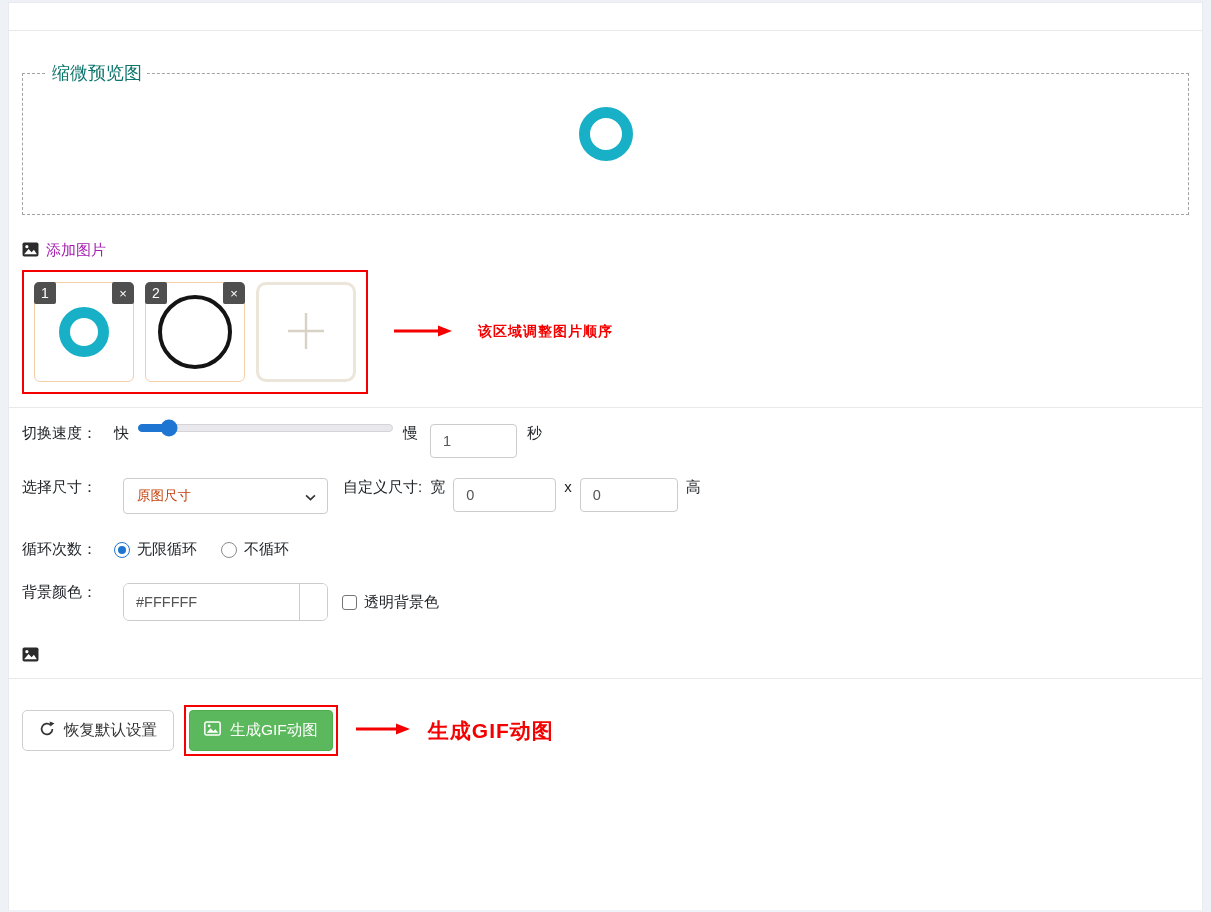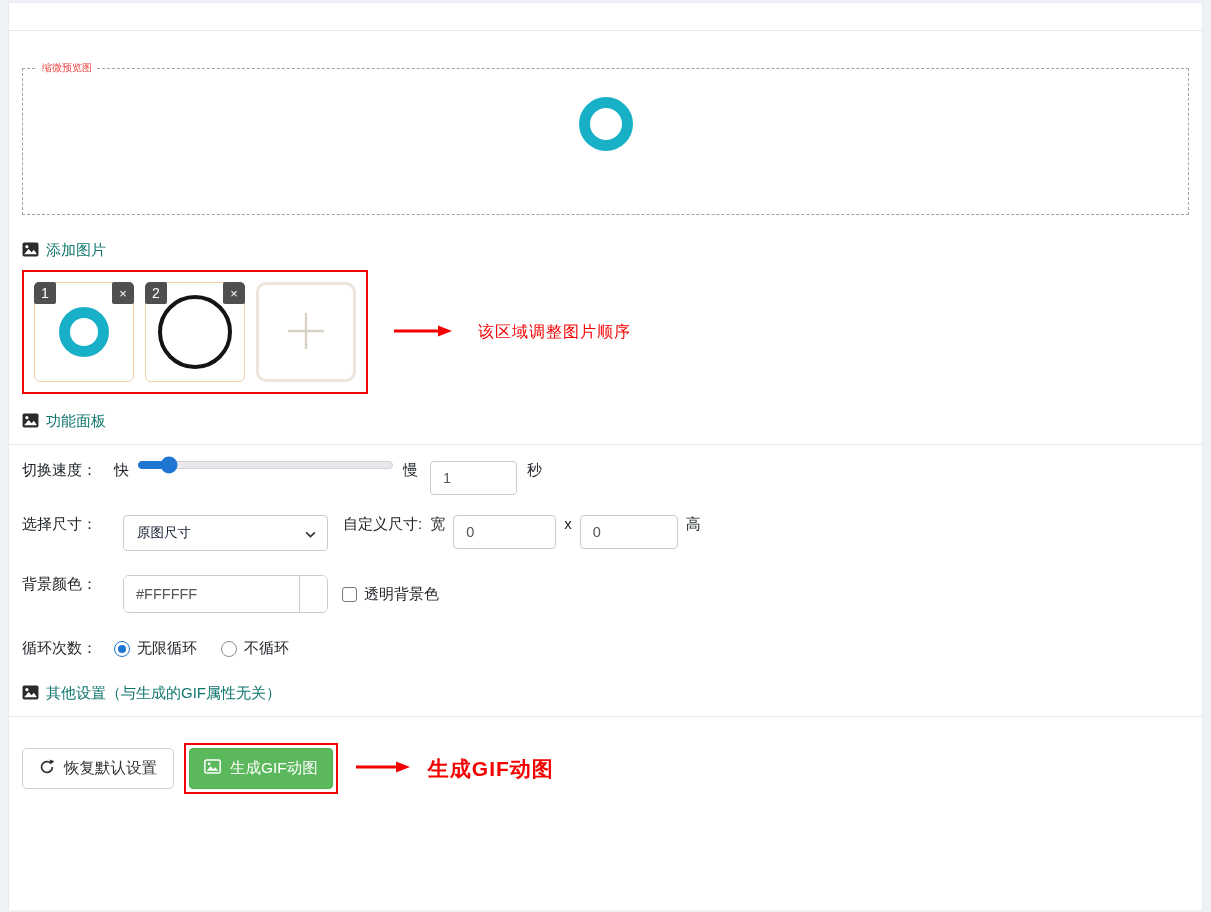--- a/index.html
+++ b/index.html
@@ -31,30 +31,30 @@
   hr.div{border:none;border-top:1px solid #e9e9e9;margin:13px -13px 0 -13px}
 
   
   fieldset.preview{
     margin-top:30px;
     border:1px dashed #a3a3a3;
     height:154px;
     padding:0 10px;
   }
   fieldset.preview legend{
-    font-size:10px;color:#ef4444;padding:0 5px;margin-left:4px;
+    font-size:18px;color:#0f766e;padding:0 5px;margin-left:14px;
   }
   .preview-ring{
     width:54px;height:54px;border:11px solid var(--preview-ring);
     border-radius:50%;margin:22px auto 0 auto;
   }
 
   
   .addrow{display:flex;align-items:center;justify-content:space-between;margin-top:26px}
-  .sec-label{display:flex;align-items:center;gap:7px;font-size:15px;color:#0f766e}
+  .sec-label{display:flex;align-items:center;gap:7px;font-size:15px;color:#a21caf}
   .btn{
     display:inline-flex;align-items:center;gap:7px;
     background:#fff;border:1px solid #cfcfcf;border-radius:4px;
     font-size:14.5px;color:#333;cursor:pointer;
     padding:0 13px;height:33px;
     font-family:inherit;
   }
 
   
   .order-row{display:flex;align-items:center;margin-top:10px;gap:24px}
@@ -78,21 +78,21 @@
     background:#4f4f4f;color:#fff;font-size:13px;
     display:flex;align-items:center;justify-content:center;
     border-radius:2px 5px 2px 2px;cursor:pointer;
   }
   .ring1{width:50px;height:50px;border:11px solid var(--preview-ring);border-radius:50%}
   .ring2{width:74px;height:74px;border:4px solid var(--thumb-ring-2);border-radius:50%}
   .add-card{
     width:100px;height:100px;border:3px solid #ece5da;border-radius:10px;
     display:flex;align-items:center;justify-content:center;background:#fff;cursor:pointer;
   }
-  .annot{color:var(--annotation-red);font-size:16px;font-weight:400;letter-spacing:1px}
+  .annot{color:var(--annotation-red);font-size:14px;font-weight:700;letter-spacing:1px}
 
   
   .section-h{margin-top:18px}
   .form-row{display:flex;margin-top:22px;font-size:15px}
   .row-label{width:92px;flex-shrink:0}
 
   
   .slider{position:relative;width:255px;height:8px;margin:0 10px 0 9px;
     background:#e9e9ed;border:1px solid #d3d3d8;border-radius:5px;cursor:pointer}
   .slider-fill{position:absolute;left:-1px;top:-1px;height:8px;width:13%;
@@ -105,21 +105,21 @@
     font-size:14.5px;color:#555;padding:0 12px;outline:none;
     font-family:inherit;
   }
   .w86{width:87px}.w100{width:103px}.w98{width:98px}
   .ml12{margin-left:12px}.ml8{margin-left:8px}.ml10{margin-left:10px}.ml16{margin-left:15px}
 
   
   .select{
     width:205px;height:36px;border:1px solid #ccc;border-radius:4px;background:#fff;
     display:flex;align-items:center;justify-content:space-between;
-    padding:0 11px 0 13px;font-size:13.5px;color:#0f172a;cursor:pointer;margin-left:9px;
+    padding:0 11px 0 13px;font-size:13.5px;color:#c2410c;cursor:pointer;margin-left:9px;
   }
 
   
   .radio-opt{display:flex;align-items:center;gap:7px;cursor:pointer;margin-right:24px}
   .radio{width:16px;height:16px;border:1px solid #8c8c8c;border-radius:50%;background:#fff;
     display:flex;align-items:center;justify-content:center;flex-shrink:0}
   .radio.checked{border-color:var(--accent-blue)}
   .radio.checked::after{content:"";width:8px;height:8px;border-radius:50%;background:var(--accent-blue)}
   .checkbox{width:15px;height:15px;border:1px solid #767676;border-radius:3px;background:#fff;
     flex-shrink:0;cursor:pointer}
@@ -191,30 +191,20 @@
     </div>
     <span>
       <svg width="62" height="16" viewBox="0 0 62 16">
           <path d="M2 8h46" stroke="#f40000" stroke-width="3"></path>
           <path d="M46 2.5 60 8 46 13.5z" fill="#f40000"></path>
         </svg>
     </span>
     <span class="annot">该区域调整图片顺序</span>
   </div>
 
-  <div class="sec-label section-h">
-    <span>
-      <svg width="17" height="15" viewBox="0 0 16 14">
-          <rect x="0.5" y="0.5" width="15" height="13" rx="1.6" fill="#2b2b2b"></rect>
-          <circle cx="4.6" cy="4.3" r="1.5" fill="#fff"></circle>
-          <path d="M2 11.5 L6.2 6.6 L9 9.7 L11.2 7.3 L14 11.5 Z" fill="#fff"></path>
-        </svg>
-    </span>
-    <span>功能面板</span>
-  </div>
   <hr class="div">
 
   <div class="form-row" style="margin-top:16px">
     <span class="row-label">切换速度：</span>
     <span>快</span>
     <div class="slider">
       <div class="slider-fill"></div>
       <div class="slider-thumb"></div>
     </div>
     <span>慢</span>
@@ -234,53 +224,52 @@
     </div>
     <span class="ml16">自定义尺寸:</span>
     <span class="ml8">宽</span>
     <input class="inp w100 ml8" value="0" style="">
     <span class="ml8">x</span>
     <input class="inp w98 ml8" value="0" style="">
     <span class="ml8">高</span>
   </div>
 
 
+  <div class="form-row" style="margin-top:26px">
+    <span class="row-label">循环次数：</span>
+    <span class="radio-opt">
+      <span class="radio checked"></span>
+      <span>无限循环</span>
+    </span>
+    <span class="radio-opt">
+      <span class="radio"></span>
+      <span>不循环</span>
+    </span>
+  </div>
+
   <div class="form-row" style="margin-top:24px">
     <span class="row-label">背景颜色：</span>
     <div class="cgroup">
       <input value="#FFFFFF" style="">
       <div class="swatch"></div>
     </div>
     <span class="chk-row">
       <span class="checkbox"></span>
       <span>透明背景色</span>
-    </span>
-  </div>
-
-  <div class="form-row" style="margin-top:26px">
-    <span class="row-label">循环次数：</span>
-    <span class="radio-opt">
-      <span class="radio checked"></span>
-      <span>无限循环</span>
-    </span>
-    <span class="radio-opt">
-      <span class="radio"></span>
-      <span>不循环</span>
     </span>
   </div>
 
   <div class="sec-label section-h" style="margin-top:26px">
     <span>
       <svg width="17" height="15" viewBox="0 0 16 14">
           <rect x="0.5" y="0.5" width="15" height="13" rx="1.6" fill="#2b2b2b"></rect>
           <circle cx="4.6" cy="4.3" r="1.5" fill="#fff"></circle>
           <path d="M2 11.5 L6.2 6.6 L9 9.7 L11.2 7.3 L14 11.5 Z" fill="#fff"></path>
         </svg>
     </span>
-    <span>其他设置（与生成的GIF属性无关）</span>
   </div>
   <hr class="div">
 
 
   <div class="actions">
     <button class="btn btn-reset">
       <span>
         <svg width="16" height="16" viewBox="0 0 16 16">
             <path d="M13.4 8a5.4 5.4 0 1 1-1.7-3.9" fill="none" stroke="#333" stroke-width="1.7"></path>
             <polygon points="10.6,0.6 15.4,2.2 11.5,5.6" fill="#333"></polygon>

